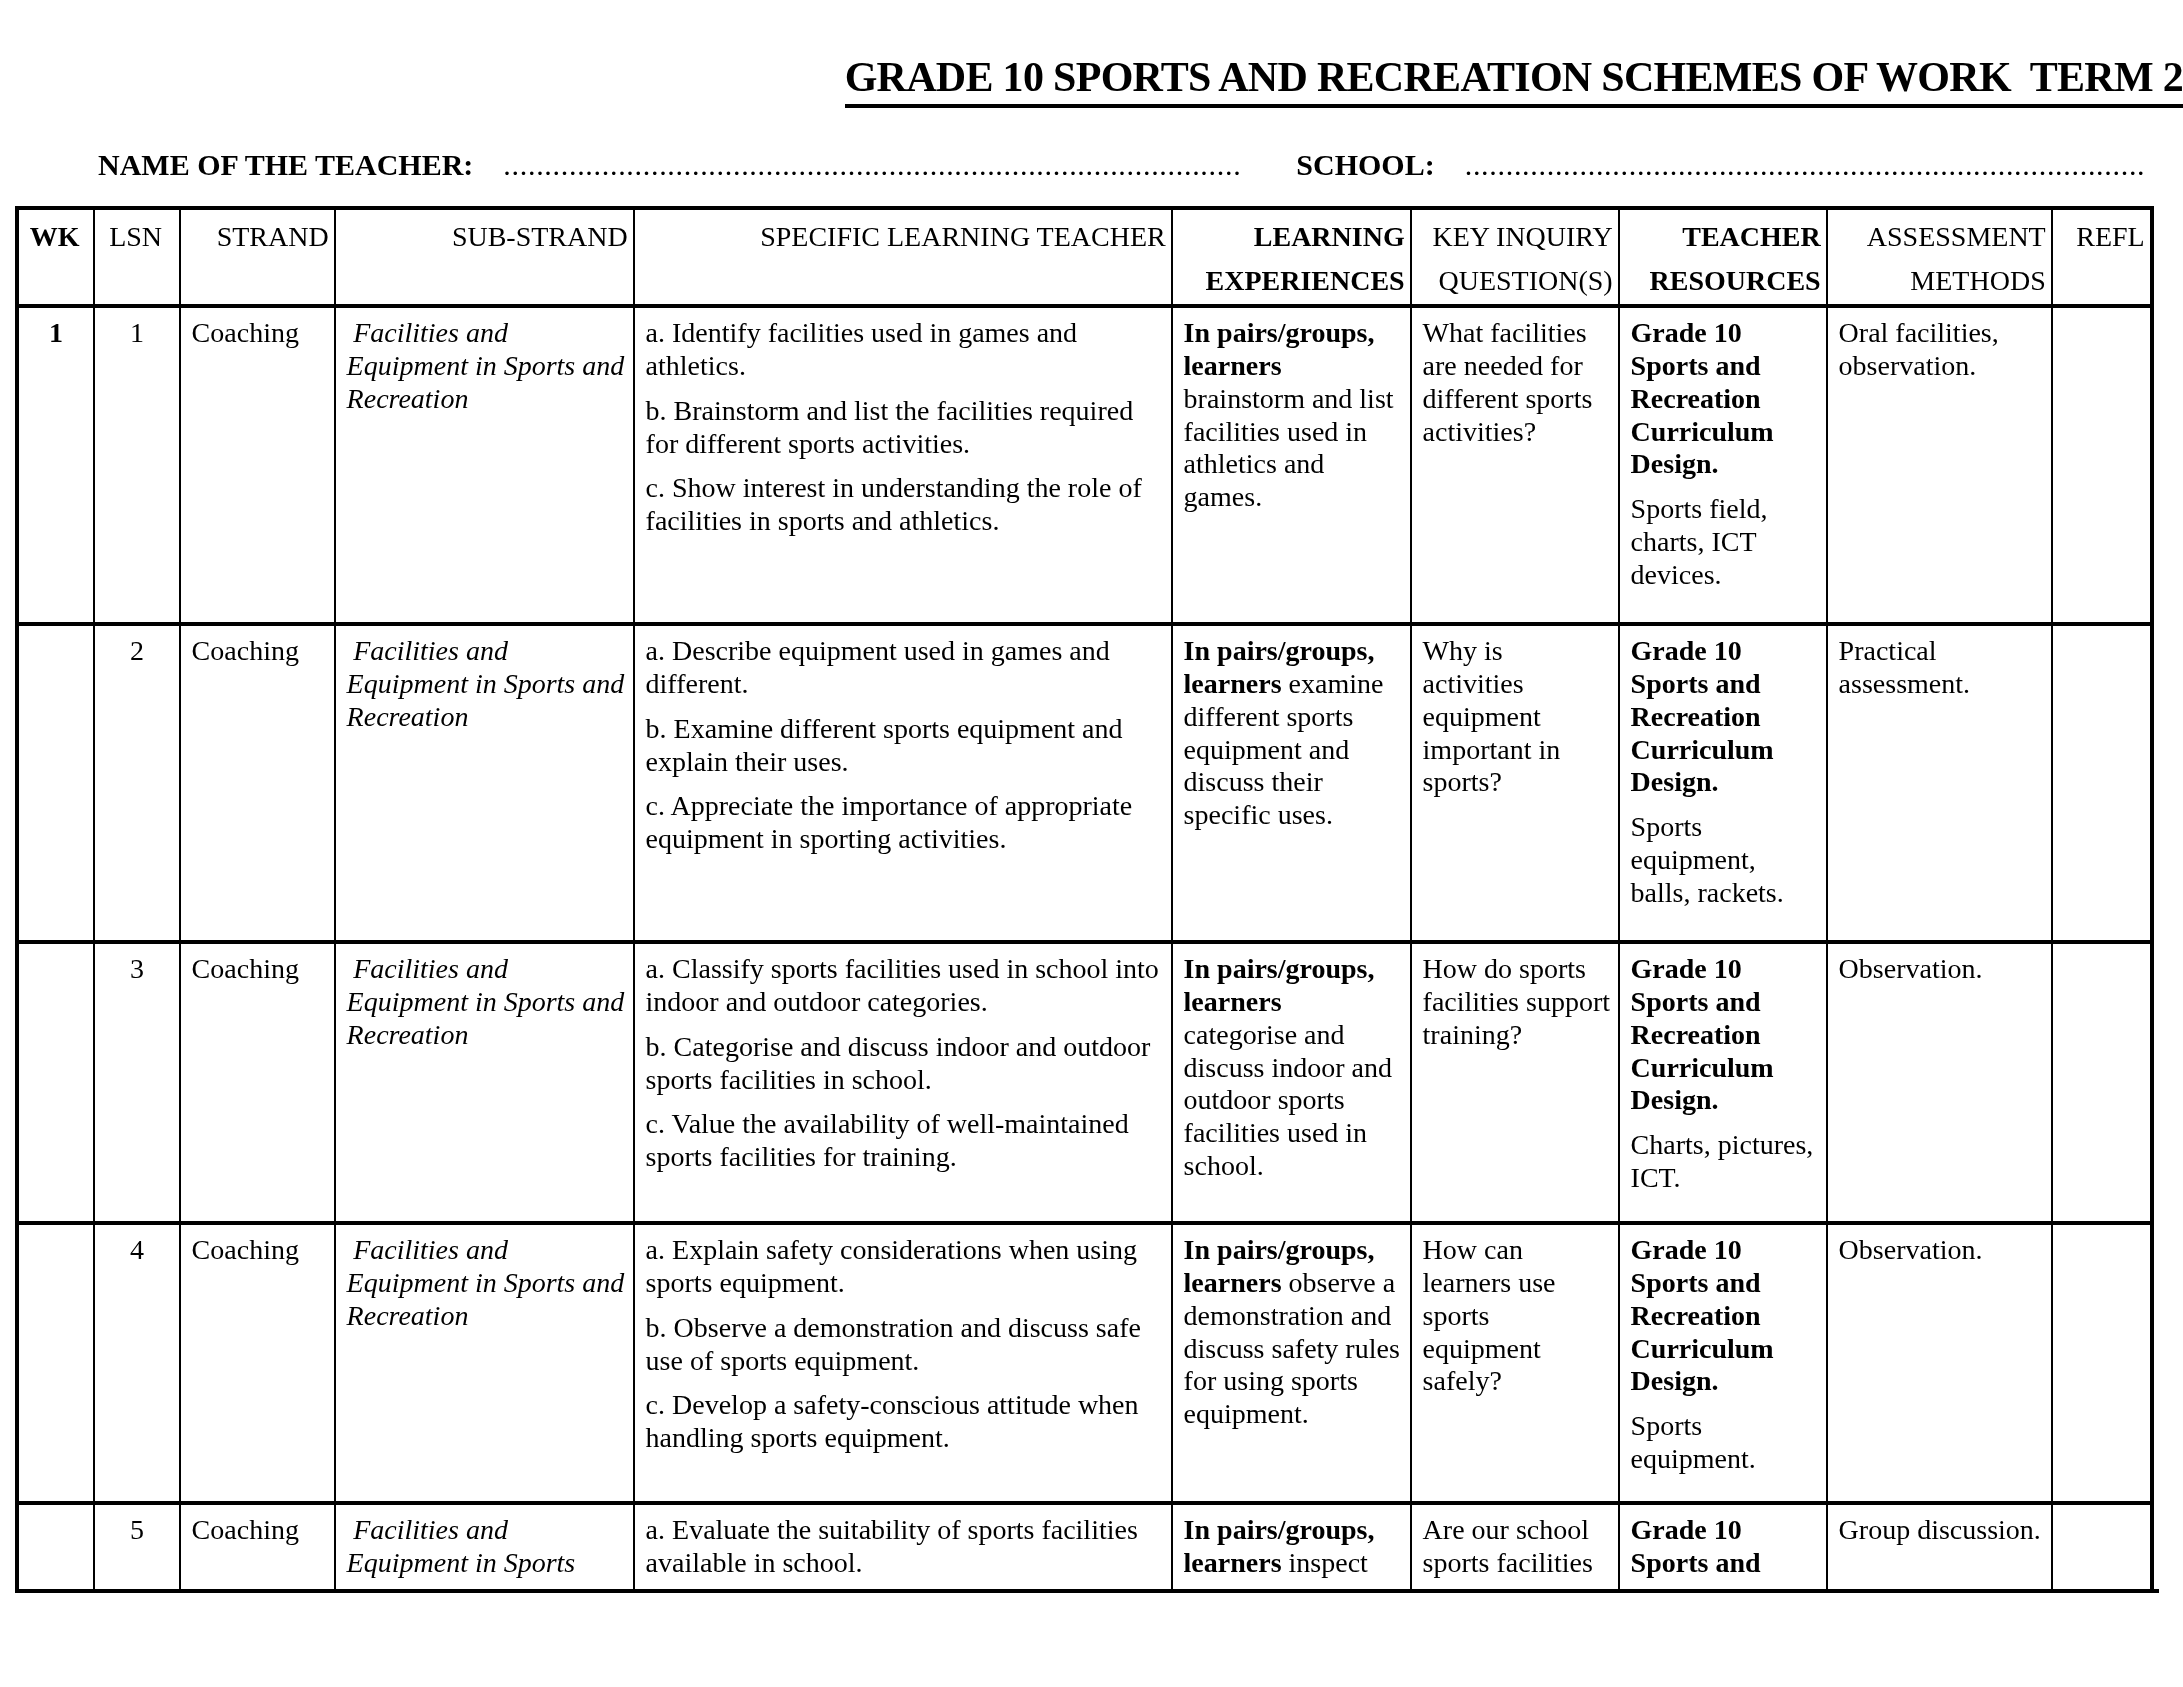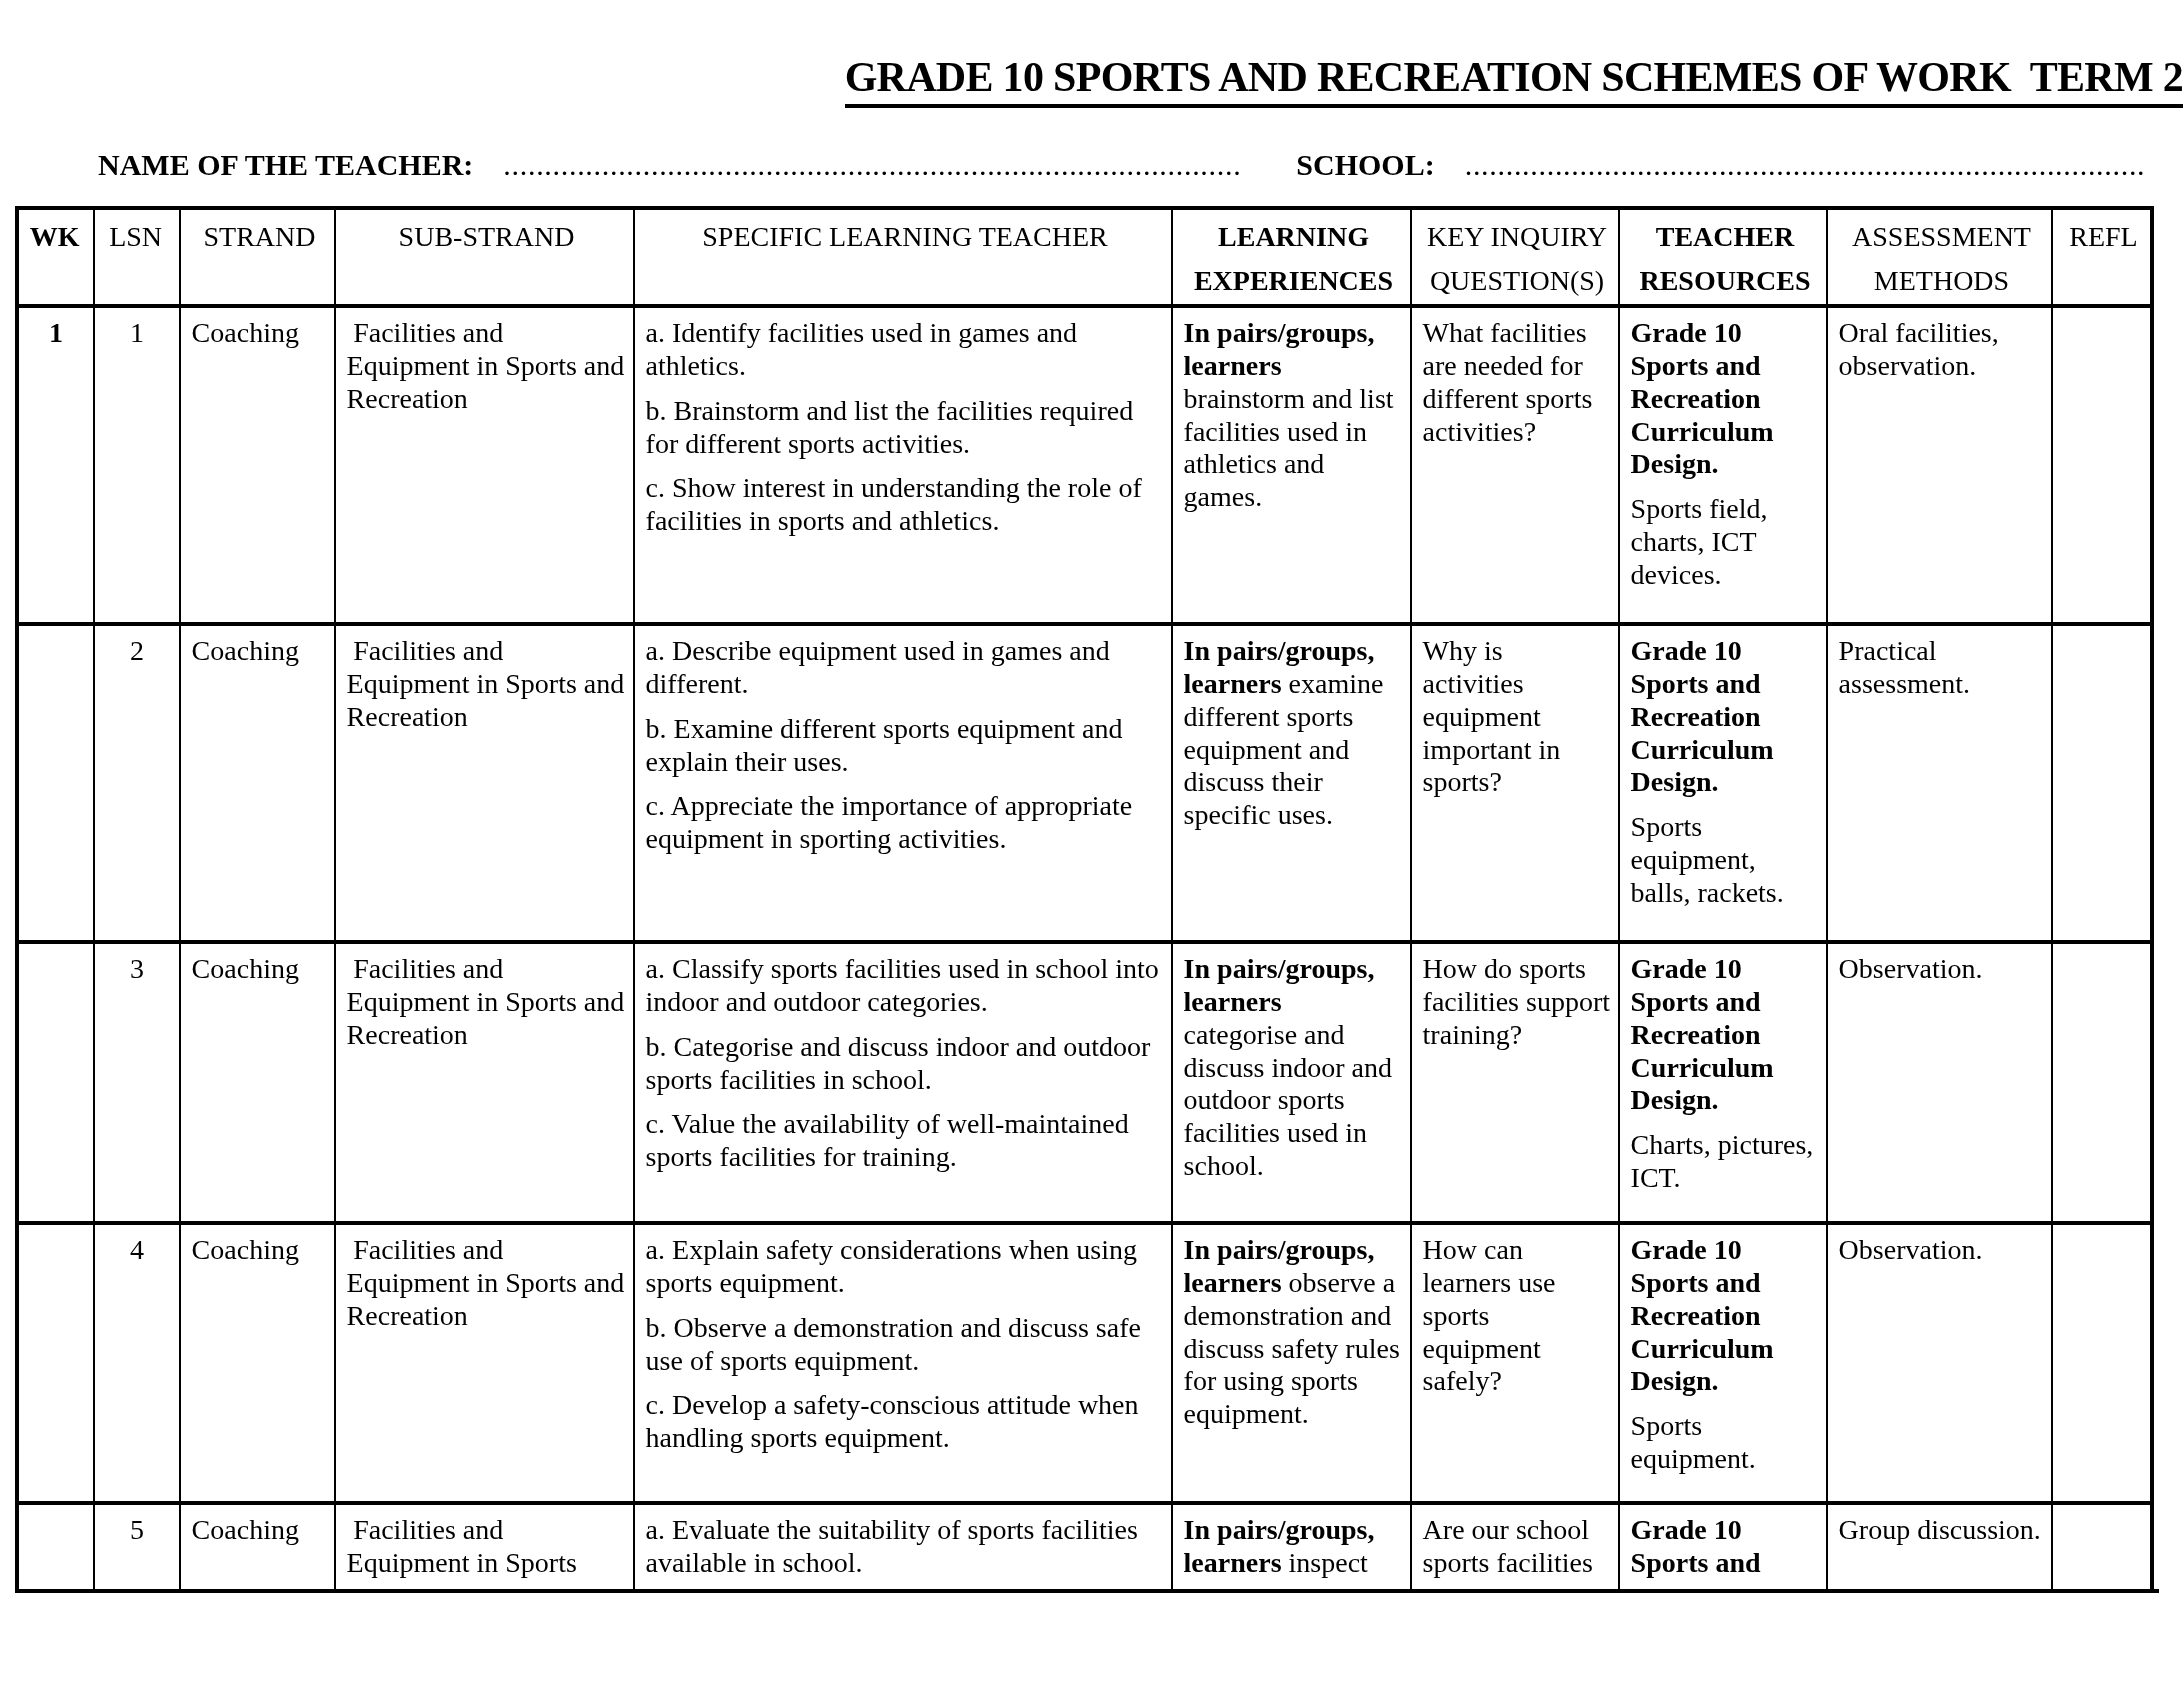--- a/index.html
+++ b/index.html
@@ -47,35 +47,35 @@
     border-top-width:4px;
     border-bottom-width:4px;
     vertical-align:top;
     box-sizing:border-box;
     overflow:hidden;
   }
   th {
     height:98px;
     font-size:28px;
     font-weight:normal;
-    text-align:center;
+    text-align:right;
     padding:5.3px 5.3px 0 9.3px;
     line-height:1.55;
   }
   th.bold { font-weight:bold; }
   th.center { text-align:center; padding-left:2.6px; }
   td {
     font-size:28px;
     line-height:1.17;
     padding:9.3px 8px 0 10.6px;
   }
   td.col-wk, td.col-lsn { text-align:center; padding-left:2.6px; padding-right:2.6px; }
   .para { margin:0 0 12px 0; }
   .para .bold { font-weight:bold; }
-  td.col-sub_strand .para { text-indent:6.6px; }
+  td.col-sub_strand .para { text-indent:6.6px;font-style:italic; }
   tbody tr:nth-child(1) { height:318px; }
   tbody tr:nth-child(2) { height:318px; }
   tbody tr:nth-child(3) { height:281px; }
   tbody tr:nth-child(4) { height:280px; }
   tbody tr:nth-child(5) { height:278px; }
 </style>
 </head>
 <body>
 
 <div class="page">

